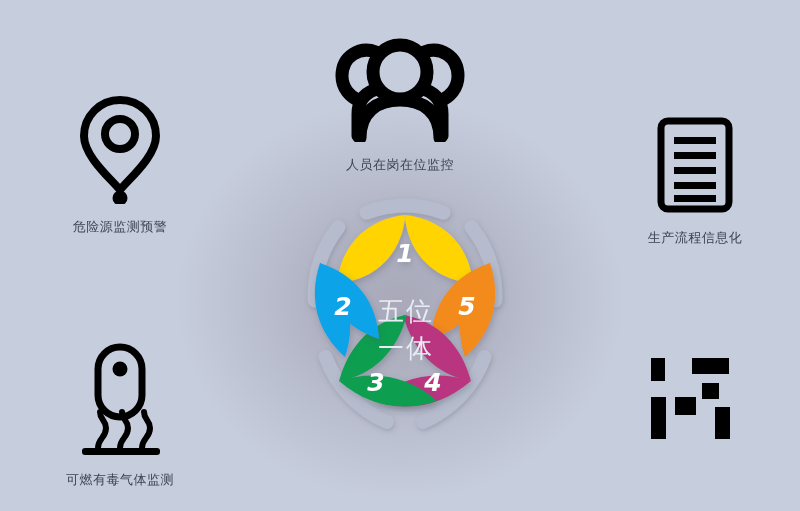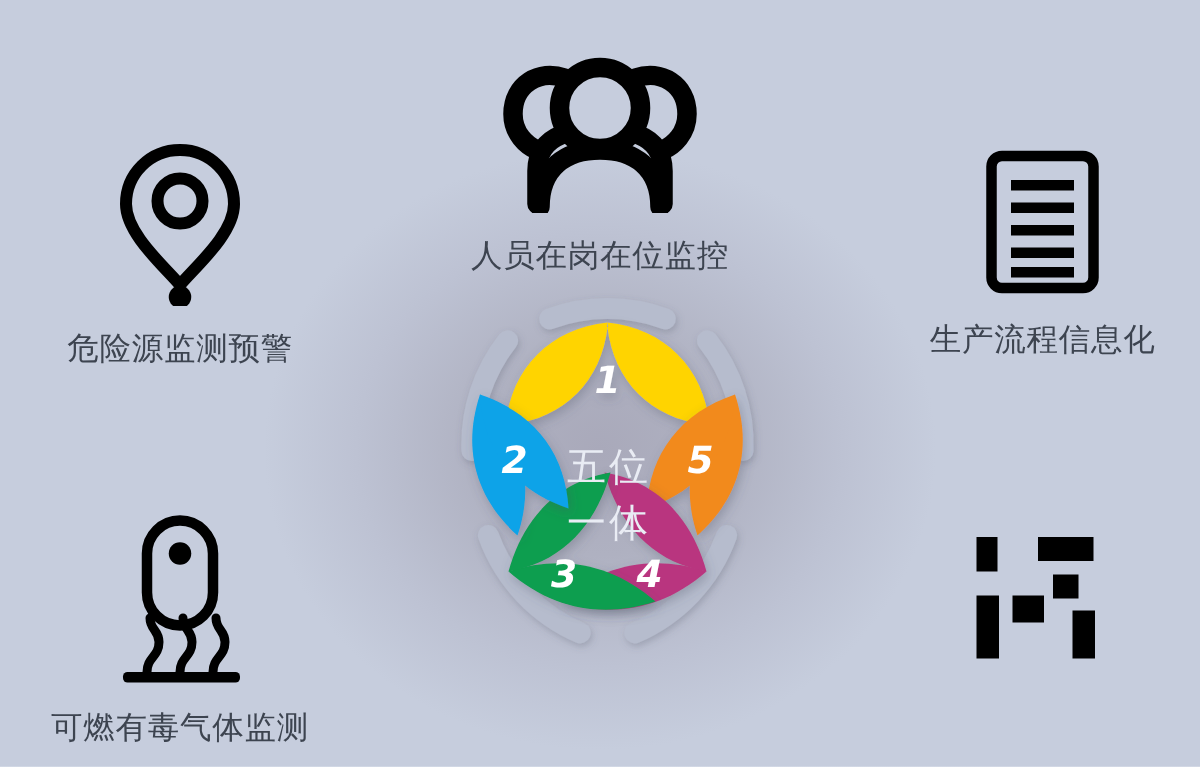--- a/index.html
+++ b/index.html
@@ -29,30 +29,30 @@
     flex-direction: column;
     align-items: center;
     text-align: center;
   }
   .feature .icon-wrap {
     display: block;
     line-height: 0;
   }
   .feature .caption {
     margin-top: 14px;
-    font-size: 21px;
+    font-size: 13px;
     color: #3d4450;
     letter-spacing: 0.5px;
     white-space: nowrap;
     font-family: "DejaVu Sans", "Liberation Sans", sans-serif;
   }
 
   #feature-hazard   { left: 20px;  top: 92px;  width: 200px; }
   #feature-person   { left: 305px; top: 32px;  width: 190px; }
-  #feature-process  { left: 600px; top: 98px; width: 190px; }
+  #feature-process  { left: 600px; top: 115px; width: 190px; }
   #feature-gas      { left: 20px;  top: 342px; width: 200px; }
   #feature-plant    { left: 600px; top: 350px; width: 190px; }
 
   
   #wheel {
     position: absolute;
     left: 275px;
     top: 185px;
     width: 260px;
     height: 260px;

